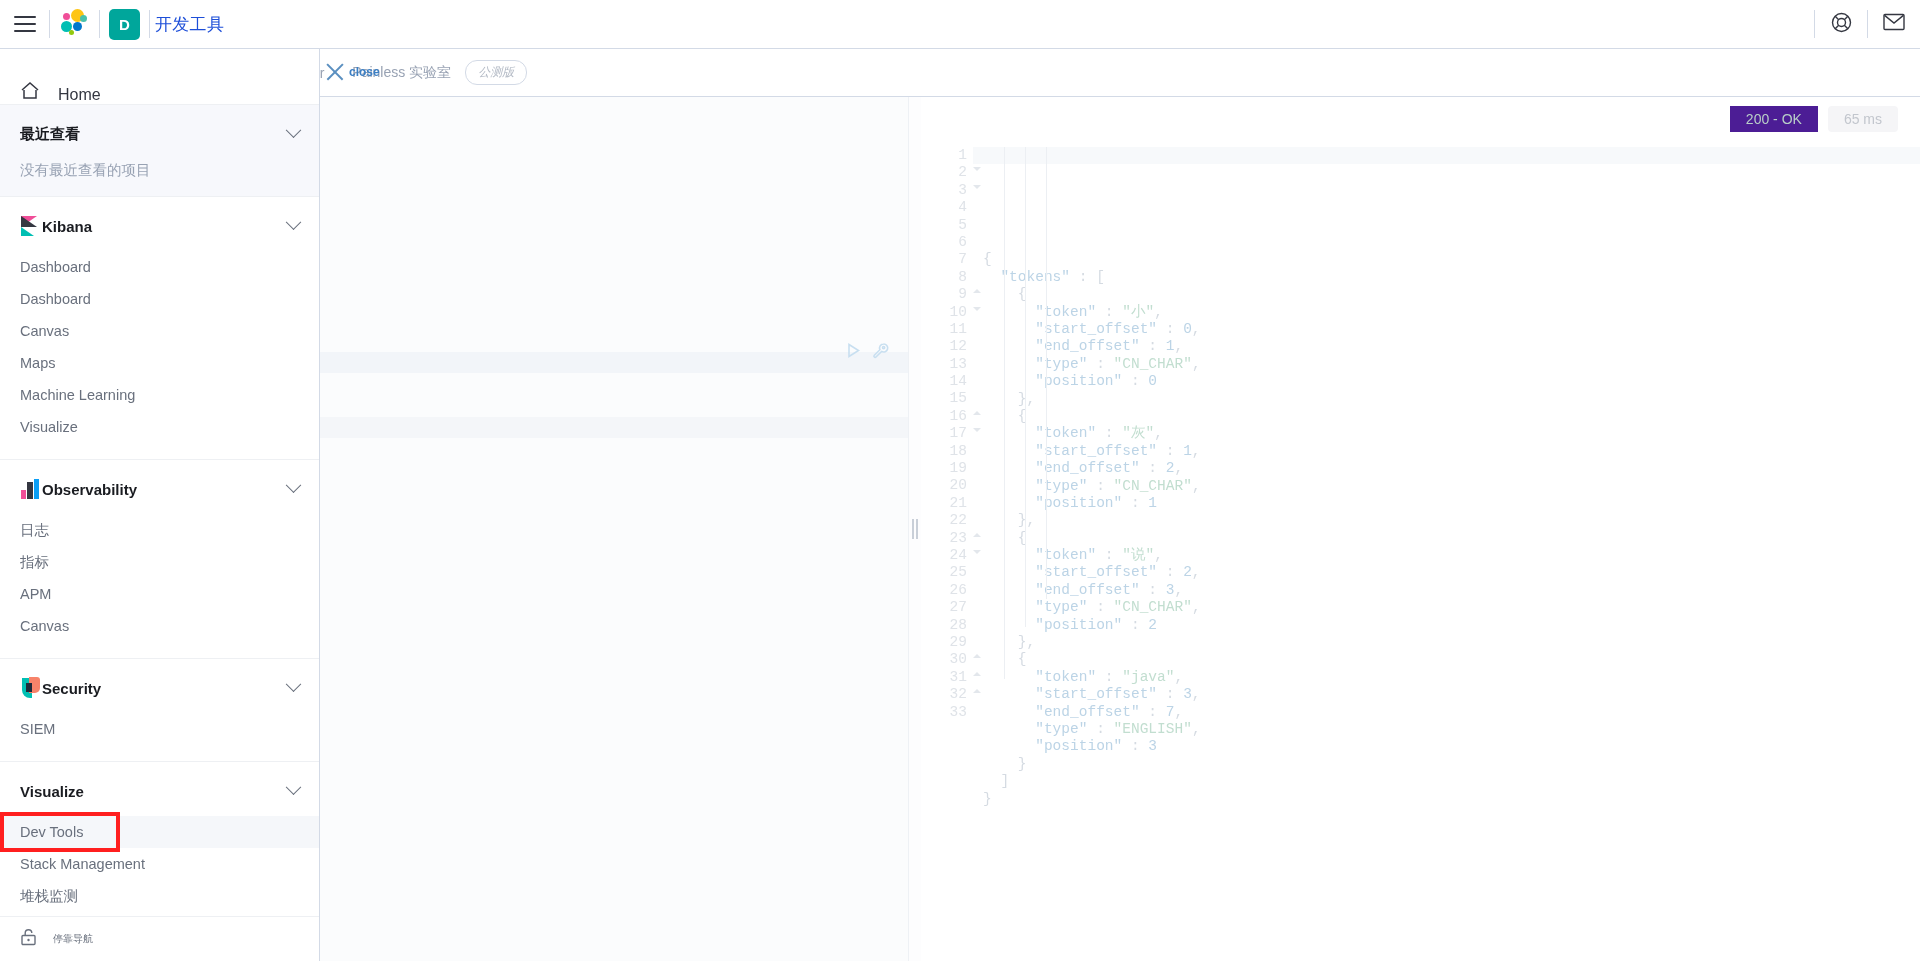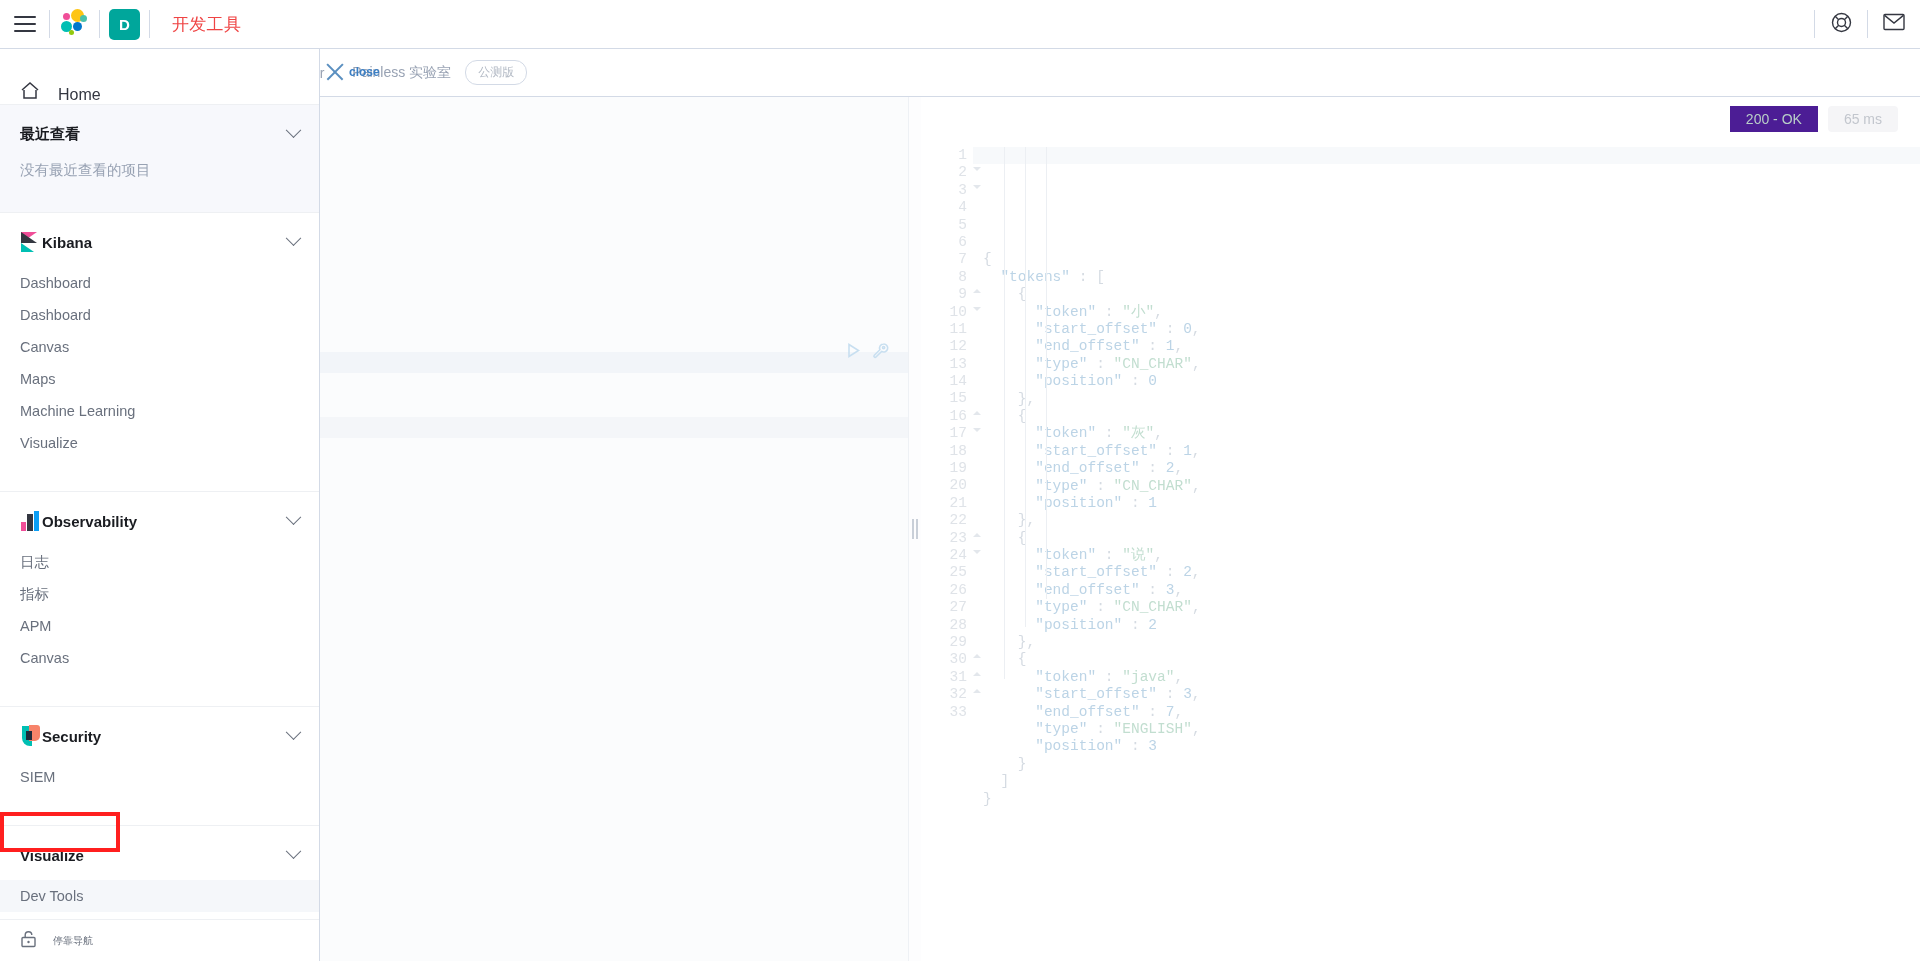--- a/index.html
+++ b/index.html
@@ -45,22 +45,22 @@
   .el-e { width: 7px; height: 7px; background: #49c1ac; left: 20px; top: 6px; }
   .el-f { width: 5px; height: 5px; background: #93c90e; left: 9px; top: 21px; }
 
   .space-avatar {
     width: 31px; height: 31px; border-radius: 5px;
     background: #00a69b; color: #ffffff;
     display: flex; align-items: center; justify-content: center;
     font-size: 15px; font-weight: 600; cursor: pointer;
   }
   .app-title {
-    font-size: 17px; color: #ef4444; font-weight: 400;
-    margin-left: 22px; letter-spacing: .3px;
+    font-size: 17px; color: #1d4ed8; font-weight: 400;
+    margin-left: 5px; letter-spacing: .3px;
   }
   .hdr-right {
     margin-left: auto; display: flex; align-items: center; height: 100%;
   }
   .hdr-icon-btn {
     width: 52px; height: 48px;
     display: flex; align-items: center; justify-content: center; cursor: pointer;
   }
   .hdr-icon-btn svg { stroke: #343741; fill: none; stroke-width: 1.4; }
 
@@ -76,21 +76,21 @@
     border-bottom: 1px solid #d3dae6;
   }
   .tab {
     height: 47px; display: flex; align-items: center; gap: 8px;
     padding: 0 14px; font-size: 14px; color: #98a2b3;
     cursor: pointer; position: relative;
   }
   .tab.active { color: #98a2b3; }
   .beta-pill {
     border: 1px solid #d3dae6; border-radius: 12px;
-    font-size: 12px; color: #b3bac5; padding: 3px 12px; margin-left: 6px;
+    font-size: 12px; color: #b3bac5; padding: 3px 12px; margin-left: 6px; font-style: italic;
   }
 
   .panes {
     position: absolute; top: 48px; left: 0; right: 0; bottom: 0;
     display: flex;
   }
   .pane-left {
     width: 909px; background: #fbfcfd; position: relative;
     border-right: 1px solid #eef1f5;
   }
@@ -180,21 +180,21 @@
   .nav-home {
     display: flex; align-items: flex-end; gap: 18px;
     height: 56px; padding: 0 20px; cursor: pointer;
     border-bottom: 1px solid #eef0f3;
   }
   .nav-home svg { stroke: #343741; fill: none; stroke-width: 1.5; }
   .nav-home .lbl { font-size: 16px; color: #343741; }
 
   .nav-section {
     border-bottom: 1px solid #eef0f3;
-    padding: 14px 0 32px 0;
+    padding: 14px 0 16px 0;
   }
   .nav-section.recent { background: #f7f8fc; }
   .sec-head {
     display: flex; align-items: center;
     padding: 0 20px; height: 30px; cursor: pointer;
   }
   .sec-head .sec-title {
     font-size: 15px; font-weight: 700; color: #1a1c21;
   }
   .sec-head .sec-title.with-icon { }

